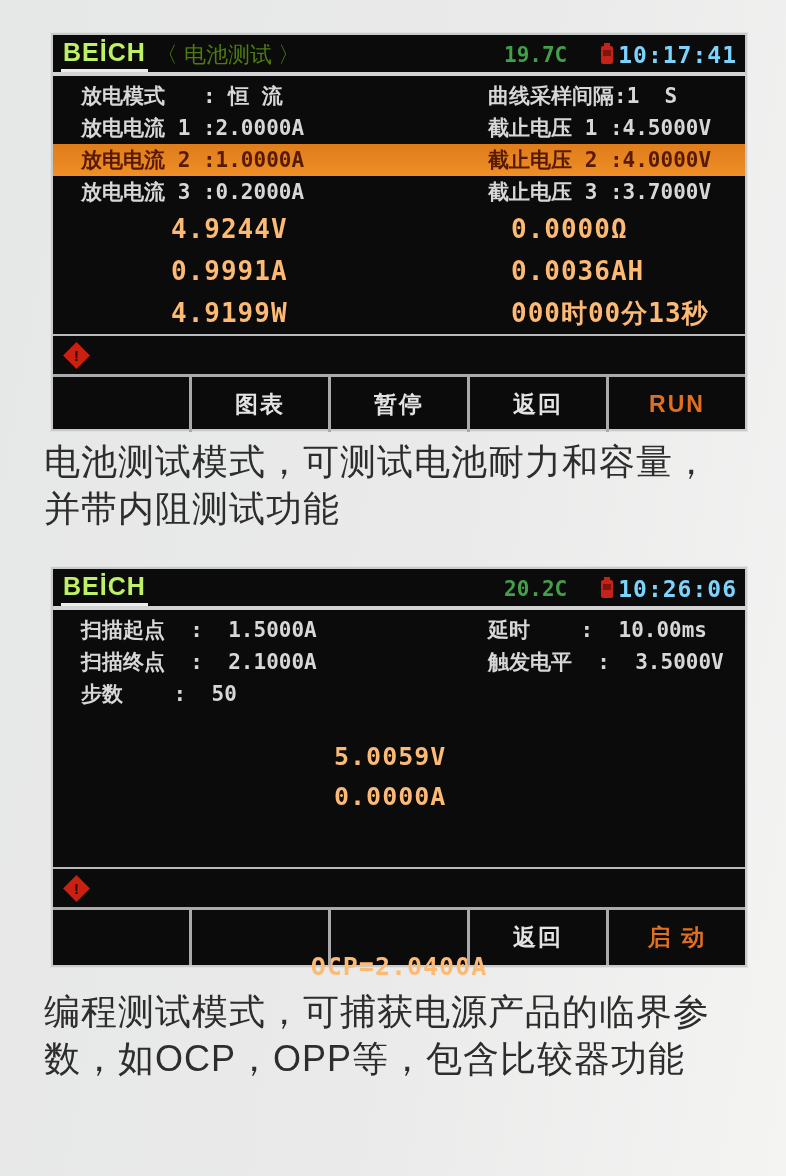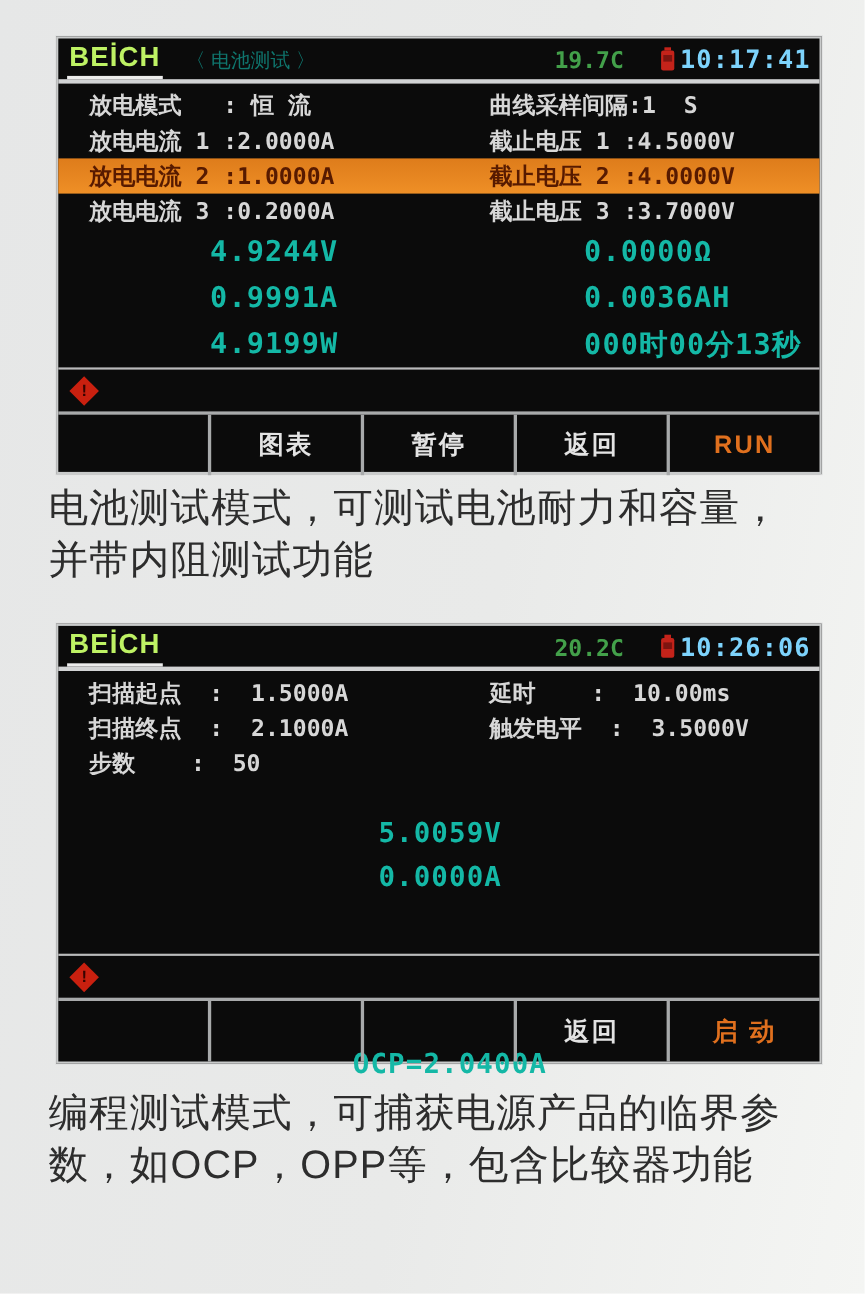--- a/index.html
+++ b/index.html
@@ -18,43 +18,43 @@
   #screen2{top:567px;height:400px;}
 
   .lcd-header{
     height:35px;flex:0 0 35px;display:flex;align-items:center;
     padding:2px 8px 0 8px;border-bottom:4px solid #d2d3d4;
   }
   .brand{
     font-weight:700;font-size:25px;color:#bef264;letter-spacing:1px;
     border-bottom:3px solid #ececec;padding:0 2px 2px 2px;
   }
-  .lcd-title{margin-left:21px;font-size:18px;color:#0f766e;white-space:pre;}
+  .lcd-title{margin-left:8px;font-size:22px;color:#4d7c0f;white-space:pre;}
   .temp{margin-left:auto;margin-right:34px;font:700 21px "DejaVu Sans Mono",monospace;color:#43a04a;}
   .battery{position:relative;width:12px;height:18px;background:#c4231a;border-radius:2px;margin-right:5px;flex:0 0 12px;}
   .battery::before{content:"";position:absolute;top:-3px;left:3px;width:6px;height:3px;background:#c4231a;}
   .battery::after{content:"";position:absolute;top:4px;left:2px;width:8px;height:6px;background:#7e1410;}
   .time{font:700 23px "DejaVu Sans Mono",monospace;color:#7dd3fc;letter-spacing:1px;}
 
   .params{flex:0 0 auto;padding-top:4px;}
   .param-row{
     display:flex;align-items:center;height:32px;
-    font:700 21px "DejaVu Sans Mono",monospace;color:#d7d7d7;white-space:pre;
+    font:700 21px "DejaVu Sans Mono",monospace;color:#d7d7d7;white-space:pre;gap:43px;
   }
   .param-row .pl{margin-left:28px;width:364px;flex:0 0 364px;}
   .param-row .pr{flex:1;}
   .param-row.hl{
     background:linear-gradient(#de7c1b,#ef8f26);
     color:#571a00;
   }
 
   .meas{flex:1 1 auto;}
   .meas-row{
     display:flex;align-items:center;
-    font:700 26px "DejaVu Sans Mono",monospace;color:#14b8a6;white-space:pre;letter-spacing:1px;padding-left:20px;
+    font:700 26px "DejaVu Sans Mono",monospace;color:#fdba74;white-space:pre;letter-spacing:1px;
   }
   .s1 .meas-row{height:42px;}
   .s1 .meas-row .ml{margin-left:118px;width:340px;flex:0 0 340px;}
   .s2 .meas{padding-top:32px;}
   .s2 .meas-row{height:40px;font-size:25px;flex-direction:column;}
   .s2 .meas-row .ml{margin-left:80px;width:210px;flex:0 0 210px;}
   .meas-row .mr{flex:1;}
 
   .alert-bar{
     flex:0 0 38px;height:38px;border-top:2px solid #b9babb;

